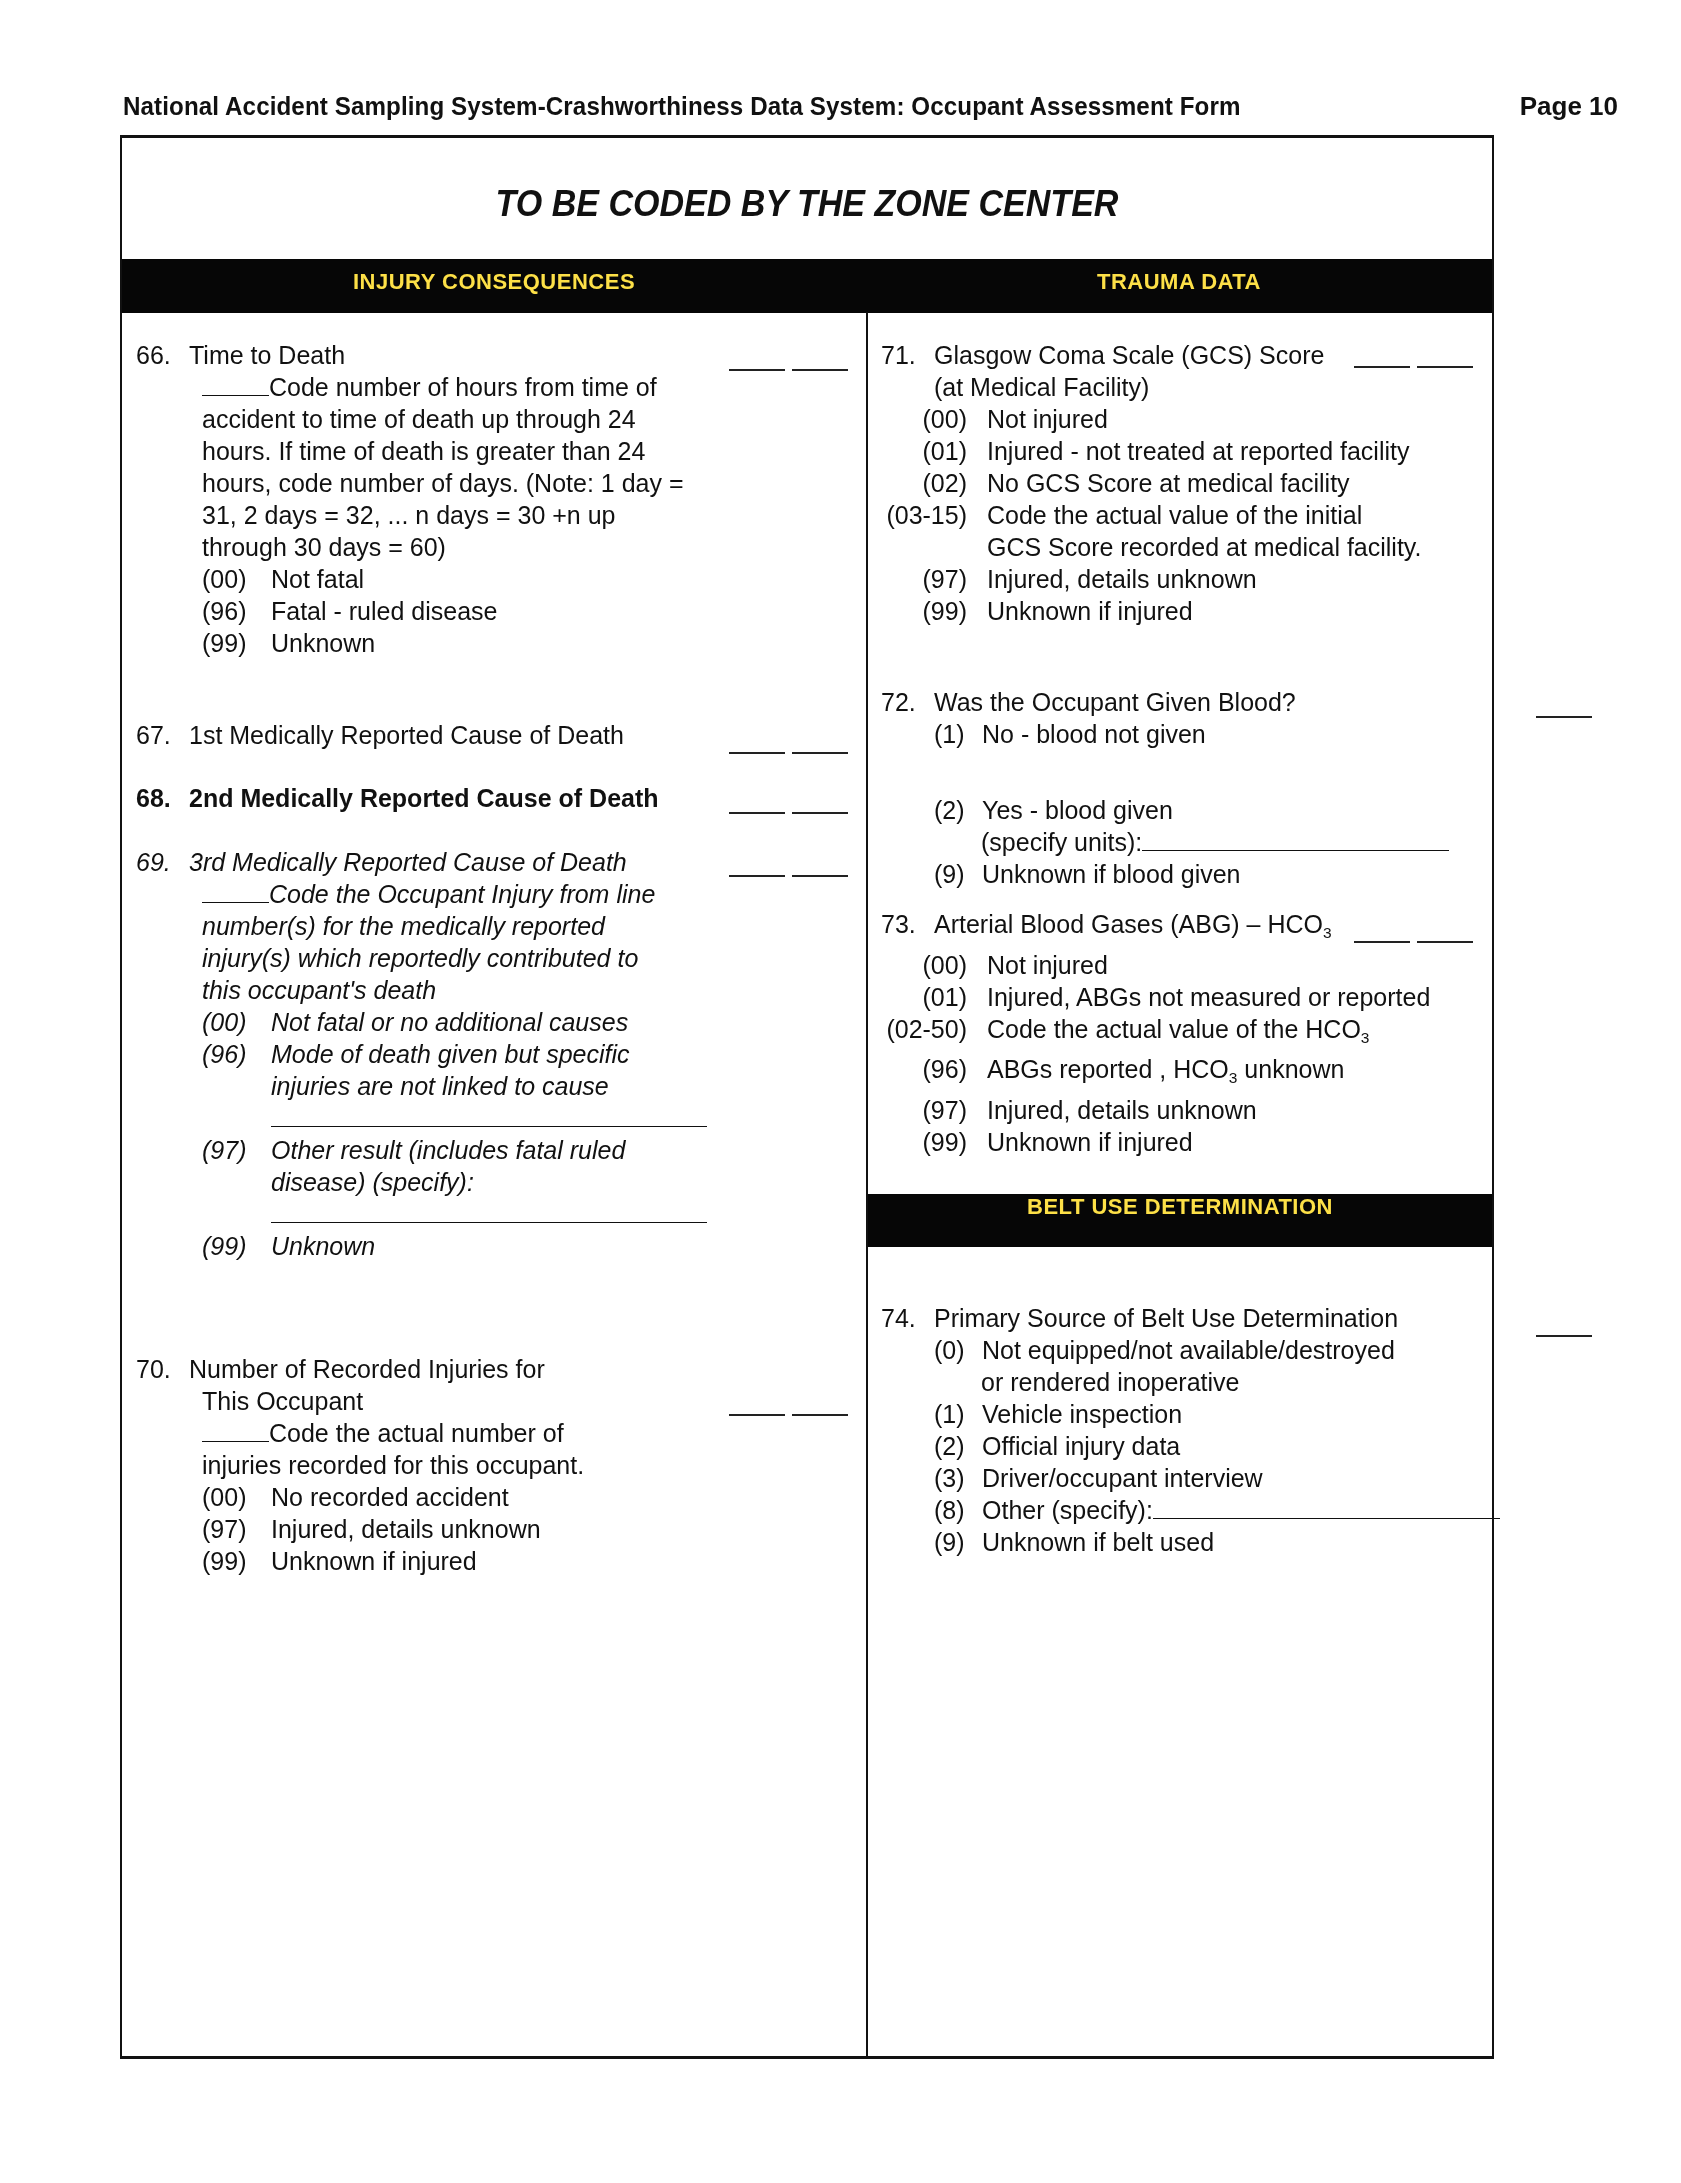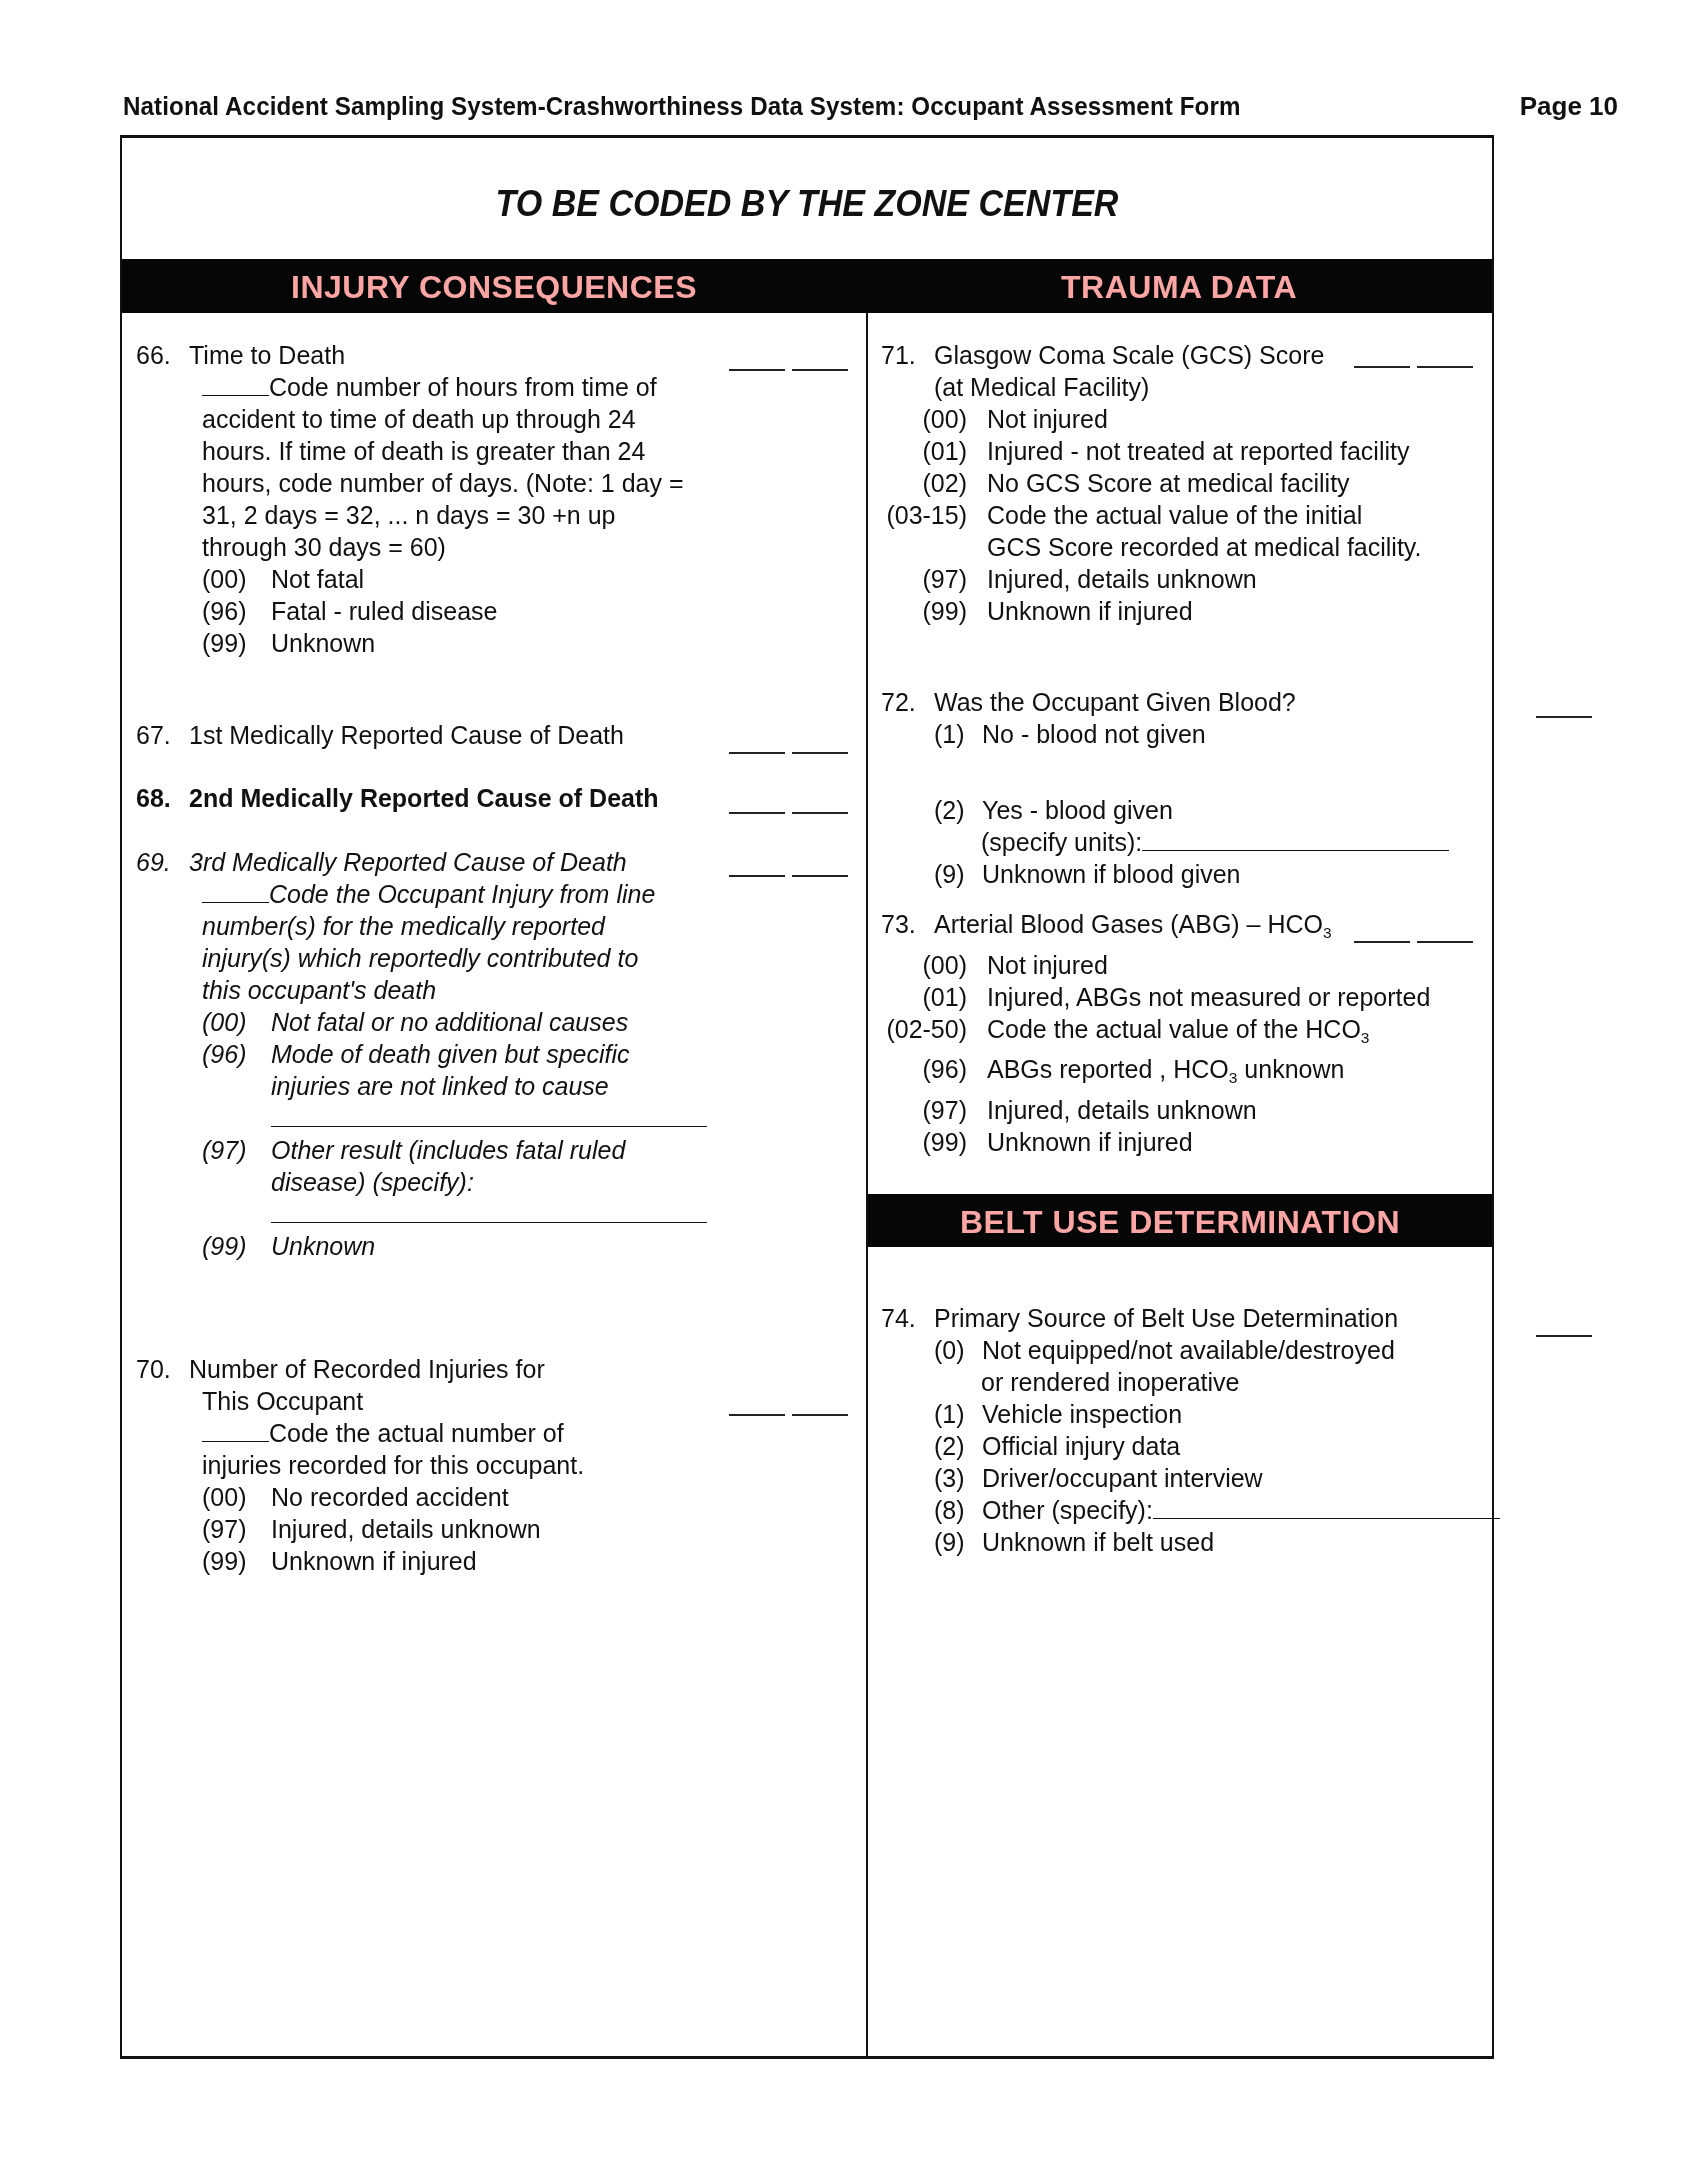--- a/index.html
+++ b/index.html
@@ -6,25 +6,25 @@
   body {
     width:1682px; height:2183px; position:relative; overflow:hidden;
     background:#ffffff; color:#111;
     font-family:"Liberation Sans", "DejaVu Sans", sans-serif;
   }
   .abs { position:absolute; }
   .header-title { left:123px; top:91px; font-size:26px; font-weight:bold; letter-spacing:0.1px; transform:scaleX(0.93); transform-origin:left top; white-space:nowrap; }
   .page-num { right:64px; top:91px; font-size:26px; font-weight:bold; white-space:nowrap; }
   .frame { left:120px; top:135px; width:1374px; height:1924px; border:2px solid #111; border-top-width:3px; border-bottom-width:3px; box-sizing:border-box; }
   .zone { left:122px; top:183px; width:1370px; text-align:center; font-size:37px; font-weight:bold; font-style:italic; transform:scaleX(0.92); }
-  .bar { background:#060606; color:#fca5a5; font-weight:bold; font-size:32px; letter-spacing:0.5px; text-align:center; box-sizing:border-box; }
+  .bar { background:#060606; color:#fde047; font-weight:bold; font-size:22px; letter-spacing:0.5px; text-align:center; box-sizing:border-box; }
   .bar-main { left:122px; top:259px; width:1370px; height:54px; }
   .bar-main .bl { position:absolute; left:0; width:744px; top:10px; }
   .bar-main .br { position:absolute; left:744px; width:626px; top:10px; }
-  .bar-belt { left:868px; top:1194px; width:624px; height:53px; padding-top:10px; }
+  .bar-belt { left:868px; top:1194px; width:624px; height:53px; }
   .divider { left:866px; top:312px; width:2px; height:1746px; background:#111; }
 
   .q { position:absolute; font-size:25px; line-height:32px; white-space:nowrap; }
   .q .num { display:inline-block; width:53px; }
   .q .line { display:block; }
   .q .ind { padding-left:66px; }
   .q .opt { padding-left:66px; }
   .q .opt .code { display:inline-block; width:69px; }
   .q .rcode { display:inline-block; width:106px; text-align:right; padding-right:20px; box-sizing:border-box; }
   .blank { display:inline-block; width:67px; border-bottom:1.5px solid #111; vertical-align:baseline; height:0.9em; }

